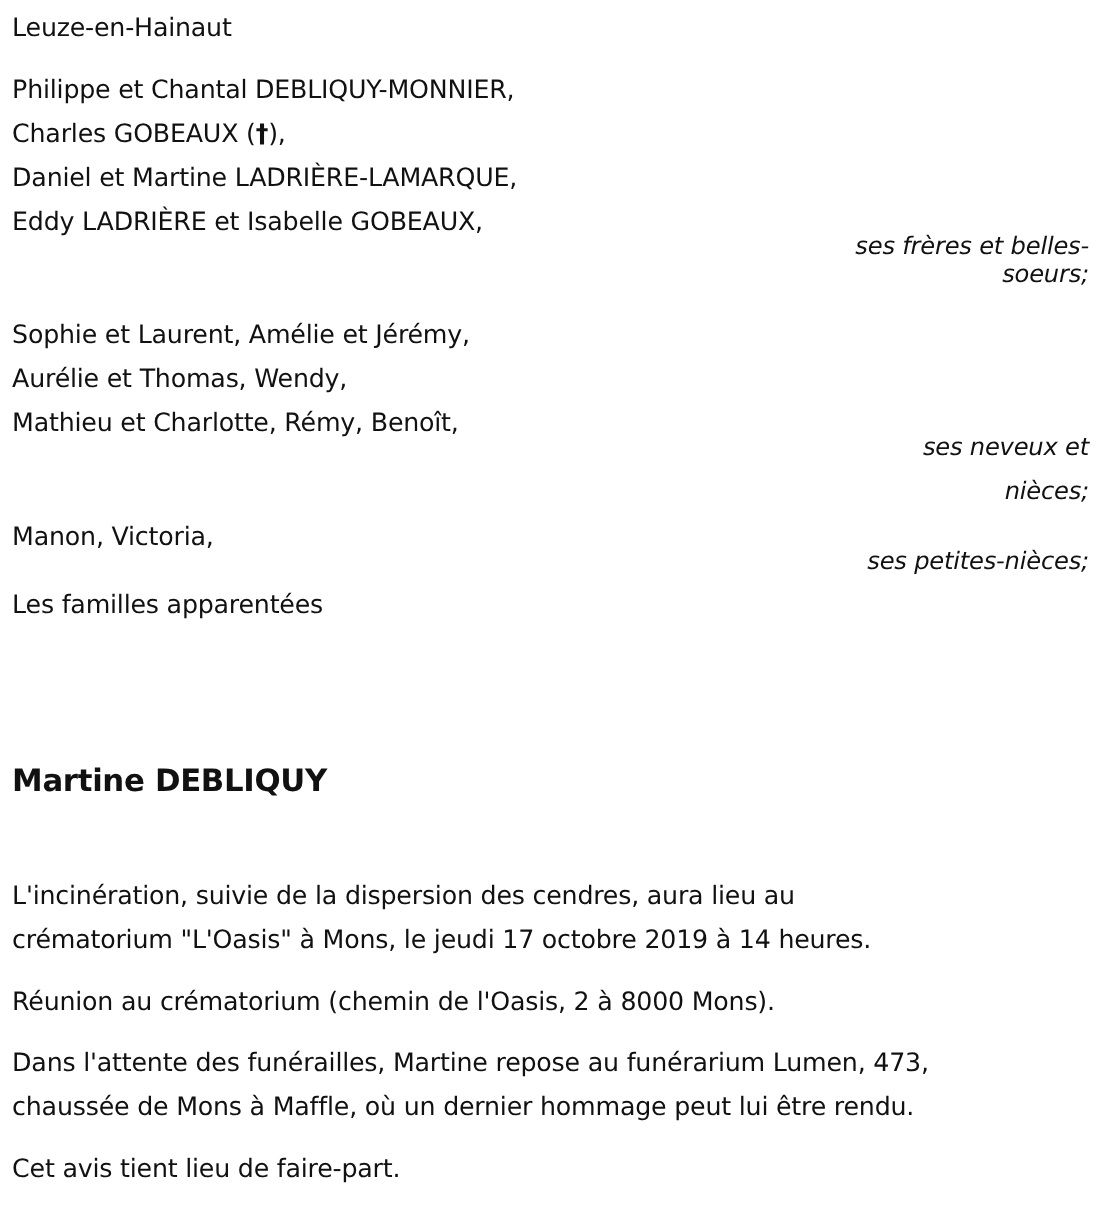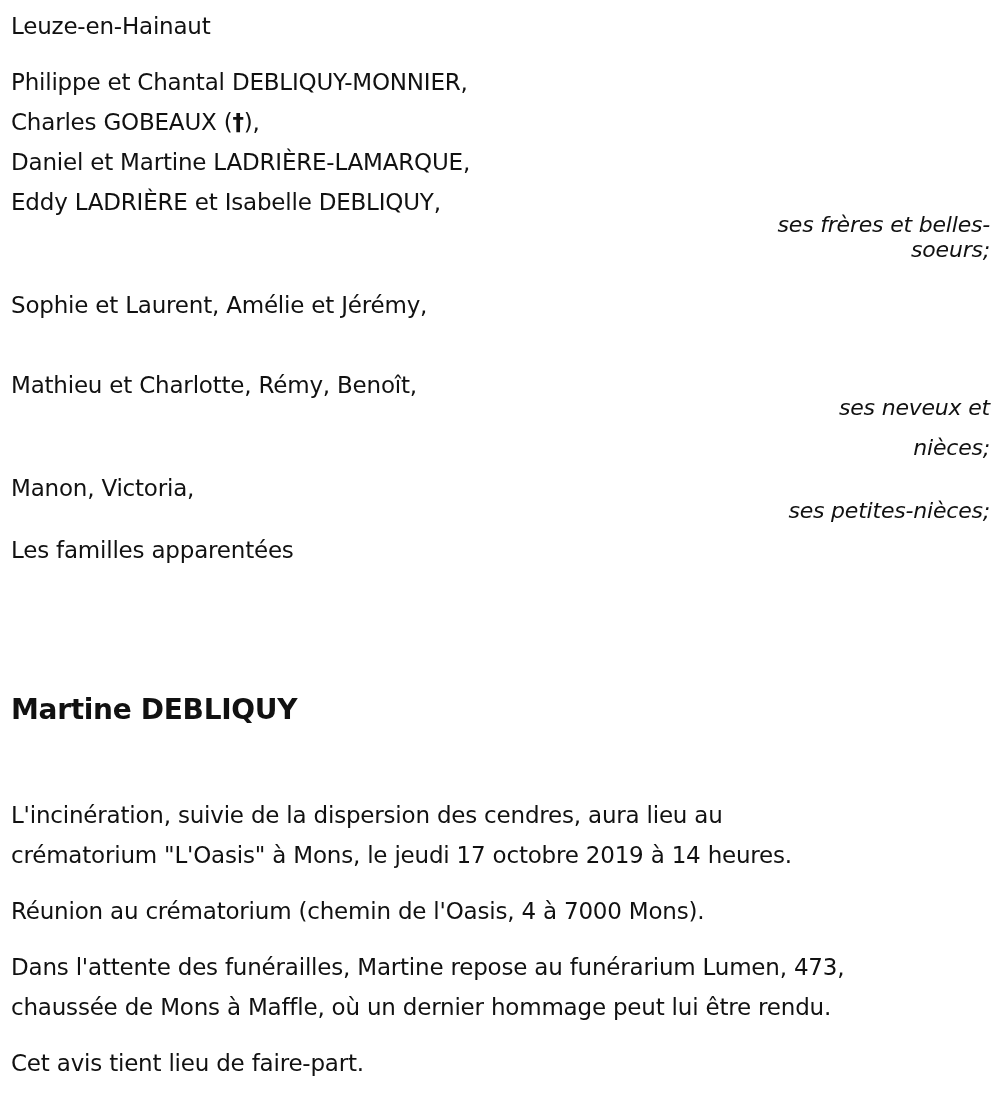--- a/index.html
+++ b/index.html
@@ -55,40 +55,41 @@
 
 <div class="page">
 
   <div class="line" style="top:6px;">Leuze-en-Hainaut</div>
 
   <div class="line" style="top:62px;">Philippe et Chantal DEBLIQUY-MONNIER,</div>
   <div class="line" style="top:102px;">
     <span>Charles GOBEAUX (</span><span class="cross">†</span><span>),</span>
   </div>
   <div class="line" style="top:142px;">Daniel et Martine LADRIÈRE-LAMARQUE,</div>
-  <div class="line" style="top:182px;">Eddy LADRIÈRE et Isabelle DEBLIQUY,</div>
+  <div class="line" style="top:182px;">Eddy LADRIÈRE et Isabelle GOBEAUX,</div>
   <div class="role" style="top:205px;">ses frères et belles-</div>
   <div class="role" style="top:230px;">soeurs;</div>
 
   <div class="line" style="top:285px;">Sophie et Laurent, Amélie et Jérémy,</div>
+  <div class="line" style="top:325px;">Aurélie et Thomas, Wendy,</div>
   <div class="line" style="top:365px;">Mathieu et Charlotte, Rémy, Benoît,</div>
   <div class="role" style="top:388px;">ses neveux et</div>
   <div class="role" style="top:428px;">nièces;</div>
 
   <div class="line" style="top:468px;">Manon, Victoria,</div>
   <div class="role" style="top:491px;">ses petites-nièces;</div>
 
   <div class="line" style="top:530px;">Les familles apparentées</div>
 
 
   <div class="name" style="top:688px;">Martine DEBLIQUY</div>
 
   <div class="line" style="top:795px;">L'incinération, suivie de la dispersion des cendres, aura lieu au</div>
   <div class="line" style="top:835px;">crématorium "L'Oasis" à Mons, le jeudi 17 octobre 2019 à 14 heures.</div>
 
-  <div class="line" style="top:891px;">Réunion au crématorium (chemin de l'Oasis, 4 à 7000 Mons).</div>
+  <div class="line" style="top:891px;">Réunion au crématorium (chemin de l'Oasis, 2 à 8000 Mons).</div>
 
   <div class="line" style="top:947px;">Dans l'attente des funérailles, Martine repose au funérarium Lumen, 473,</div>
   <div class="line" style="top:1043px;">Cet avis tient lieu de faire-part.</div>
 
   <div class="line" style="top:987px;">chaussée de Mons à Maffle, où un dernier hommage peut lui être rendu.</div>
 
 </div>
 
 </body></html>

